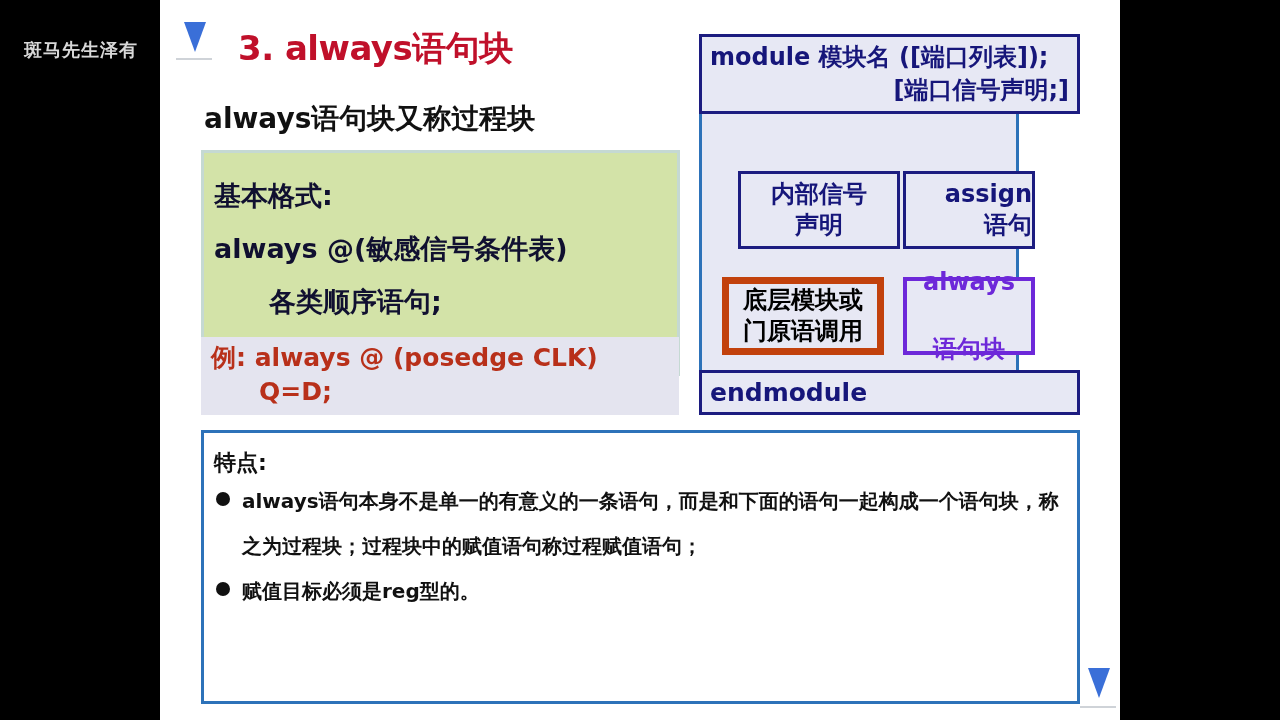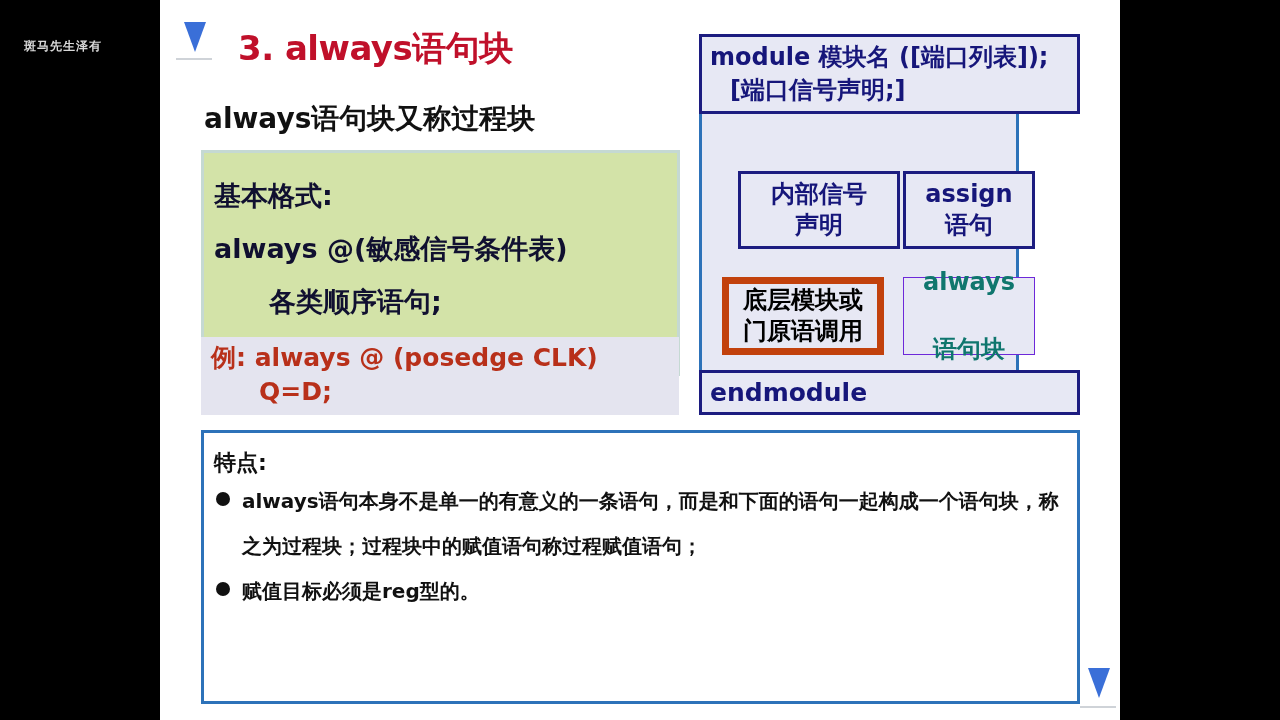--- a/index.html
+++ b/index.html
@@ -4,21 +4,21 @@
   <style>
     * { box-sizing: border-box; margin: 0; padding: 0; }
     html, body {
       width: 1280px; height: 720px; overflow: hidden;
       background: #000000;
       font-family: "DejaVu Sans", "Liberation Sans", sans-serif;
     }
     .stage { position: relative; width: 1280px; height: 720px; background: #000; }
     .watermark {
       position: absolute; left: 24px; top: 38px;
-      color: #d8d8d8; font-size: 12px; font-weight: bold; letter-spacing: 1px;
+      color: #d8d8d8; font-size: 18px; font-weight: bold; letter-spacing: 1px;
       white-space: nowrap; z-index: 1;
     }
     .slide {
       position: absolute; left: 160px; top: 0; width: 960px; height: 720px;
       background: #ffffff; z-index: 2; overflow: hidden;
     }
     .nav-tri {
       position: absolute; width: 0; height: 0;
       border-left: 11px solid transparent; border-right: 11px solid transparent;
       border-top: 30px solid #3a6fd8;
@@ -63,34 +63,34 @@
       background: #e7e8f4; border-left: 3px solid #2d72b9; border-right: 3px solid #2d72b9;
     }
     .module-header {
       position: absolute; left: -3px; top: 0; width: 381px; height: 80px;
       border: 3px solid #1c1c80; background: #e7e8f4;
       padding: 4px 8px 0 8px;
     }
     .module-header .line {
       color: #16167a; font-size: 24px; font-weight: bold; line-height: 33px; white-space: nowrap;
     }
-    .module-header .indent { padding-left: 20px; }
+    .module-header .indent { padding-left: 20px; text-align: right; }
     .module-footer {
       position: absolute; left: -3px; top: 336px; width: 381px; height: 45px;
       border: 3px solid #1c1c80; background: #e7e8f4; padding: 2px 8px;
     }
     .module-footer span { color: #16167a; font-size: 25px; font-weight: bold; line-height: 36px; }
     .sub-box {
       position: absolute; width: 162px; height: 78px; text-align: center;
       background: #e7e8f4; display: flex; flex-direction: column; justify-content: center;
       font-size: 24px; font-weight: bold; line-height: 31px; white-space: nowrap;
     }
     .sub-box.dark { border: 3px solid #1c1c80; color: #16167a; }
     .sub-box.light { border: 7px solid #c2410c; color: #000000; }
-    .sub-box.blue { border: 1px solid #6d28d9; color: #0f766e; gap: 36px; }
+    .sub-box.blue { border: 4px solid #6d28d9; color: #6d28d9; gap: 36px; }
 
     .features-box {
       position: absolute; left: 41px; top: 430px; width: 879px; height: 274px;
       border: 3px solid #2d72b9; background: #ffffff; padding: 14px 10px 0 10px;
     }
     .features-title { color: #111; font-size: 22px; font-weight: bold; line-height: 32px; }
     .features-list { list-style: none; }
     .feature-item { position: relative; padding-left: 28px; }
     .feature-item .bullet {
       position: absolute; left: 2px; top: 13px; width: 14px; height: 14px;
@@ -127,21 +127,21 @@
     <div class="module">
       <div class="module-header">
         <div class="line">module 模块名 ([端口列表]);</div>
         <div class="line indent">[端口信号声明;]</div>
       </div>
 
       <div class="sub-box dark" style="left:36px; top:137px;">
         <span>内部信号</span>
         <span>声明</span>
       </div>
-      <div class="sub-box dark" style="left:201px; top:137px; width:132px;">
+      <div class="sub-box dark" style="left:201px; top:137px; width:132px;text-align:right;">
         <span>assign</span>
         <span>语句</span>
       </div>
       <div class="sub-box light" style="left:20px; top:243px;">
         <span>底层模块或</span>
         <span>门原语调用</span>
       </div>
       <div class="sub-box blue" style="left:201px; top:243px; width:132px;">
         <span>always</span>
         <span>语句块</span>

